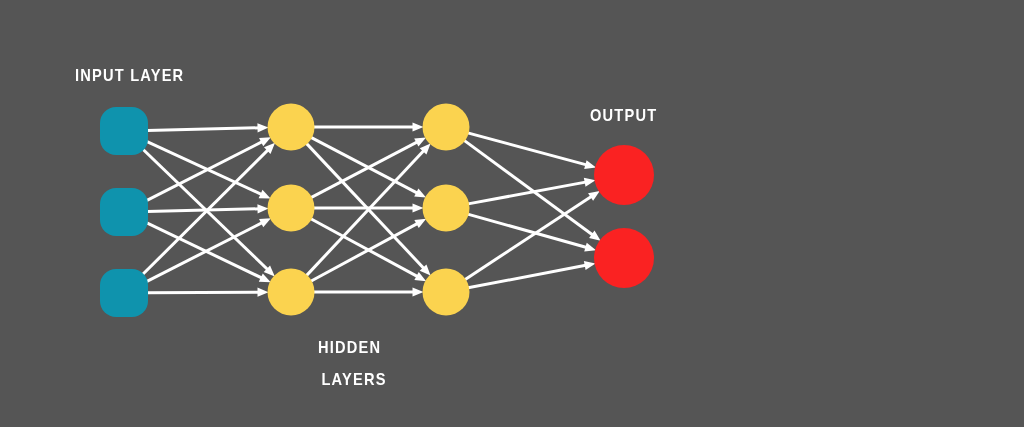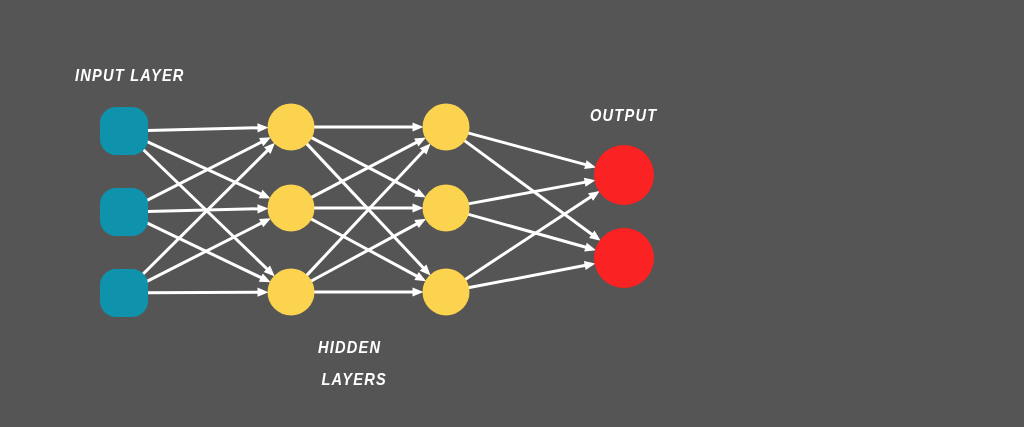--- a/index.html
+++ b/index.html
@@ -9,21 +9,20 @@
   }
   body {
     font-family: "Liberation Sans", sans-serif;
   }
   #canvas {
     position: relative;
     width: 1024px;
     height: 427px;
     background: #555555;
     overflow: hidden;
-    font-style: italic;
   }
   #net-svg {
     position: absolute;
     left: 0;
     top: 0;
     width: 1024px;
     height: 427px;
   }
   .diagram-label {
     position: absolute;

